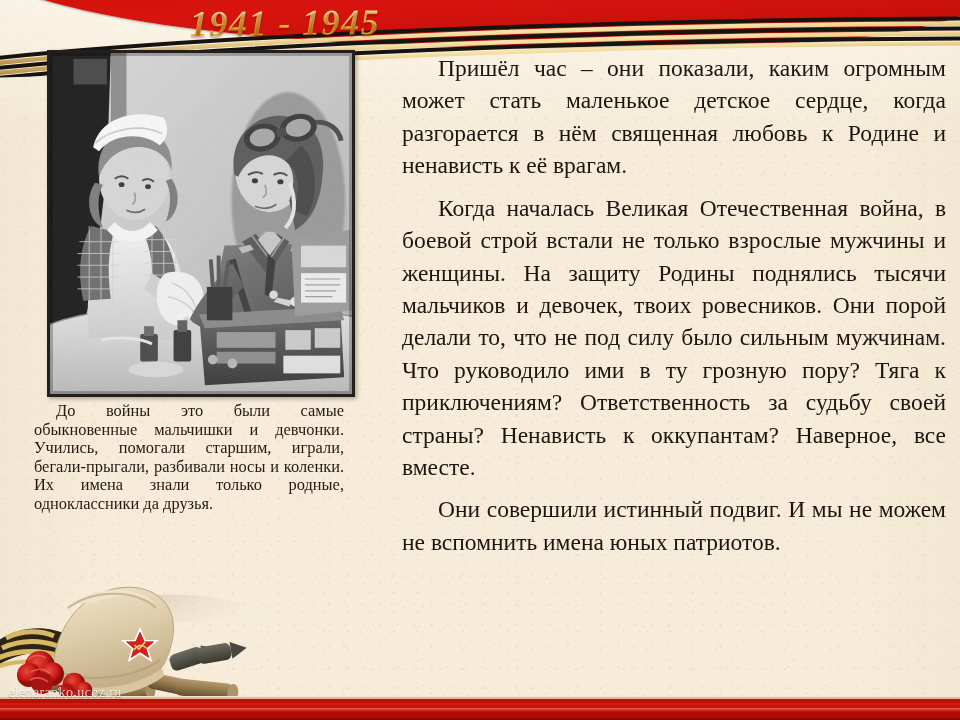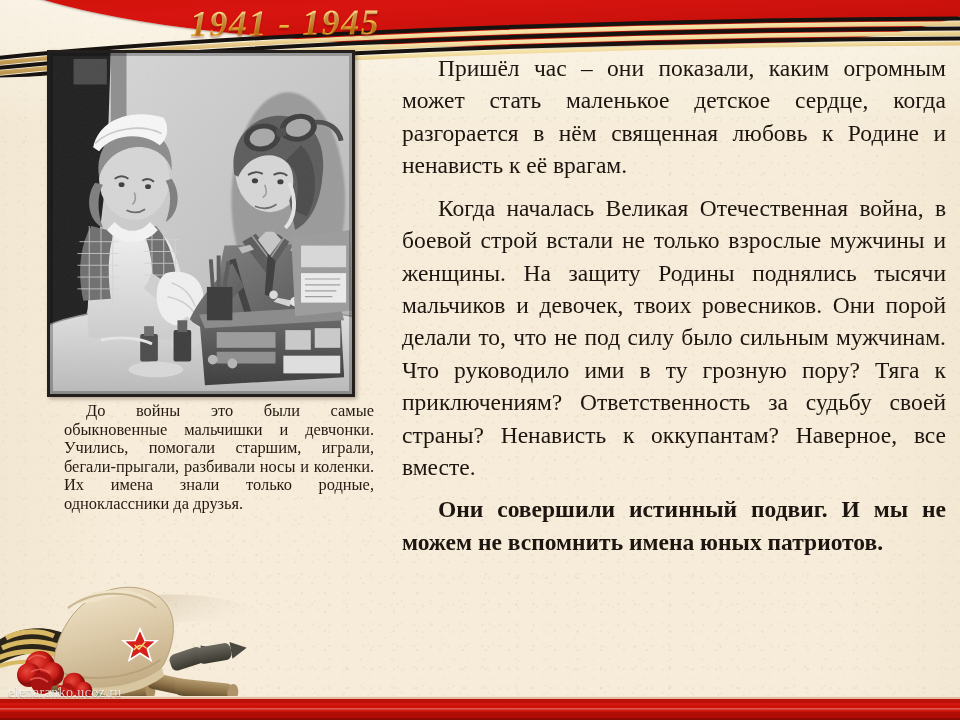--- a/index.html
+++ b/index.html
@@ -113,21 +113,21 @@
     box-sizing: border-box;
     background: #cfcfcf;
     box-shadow: 2px 2px 4px rgba(60,40,20,.35);
     overflow: hidden;
   }
   #photo-canvas { display: block; width: 100%; height: 100%; }
 
   
   #photo-caption {
     position: absolute;
-    left: 64px;
+    left: 34px;
     top: 402px;
     width: 310px;
     font-size: 16.4px;
     line-height: 1.13;
     color: #241a12;
     text-align: justify;
     text-indent: 22px;
     -webkit-hyphens: auto;
     hyphens: auto;
   }
@@ -140,21 +140,21 @@
     width: 552px;
     color: #1d150f;
     font-size: 23.5px;
     line-height: 1.38;
     text-align: justify;
   }
   #main-text p {
     margin: 0 8px 10px 0;
     text-indent: 36px;
   }
-  #main-text p:last-child { margin-bottom: 0; font-weight: bold; }
+  #main-text p:last-child { margin-bottom: 0; }
 
   
   #bottom-decor {
     position: absolute;
     left: 0;
     bottom: 0;
     width: 330px;
     height: 160px;
     pointer-events: none;
   }

